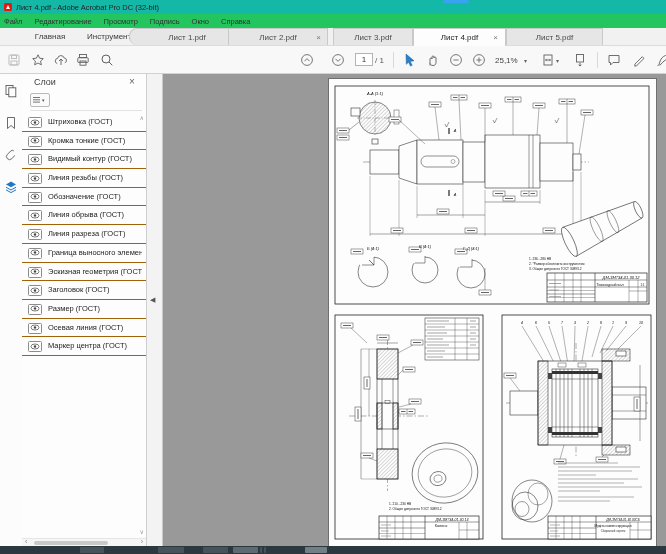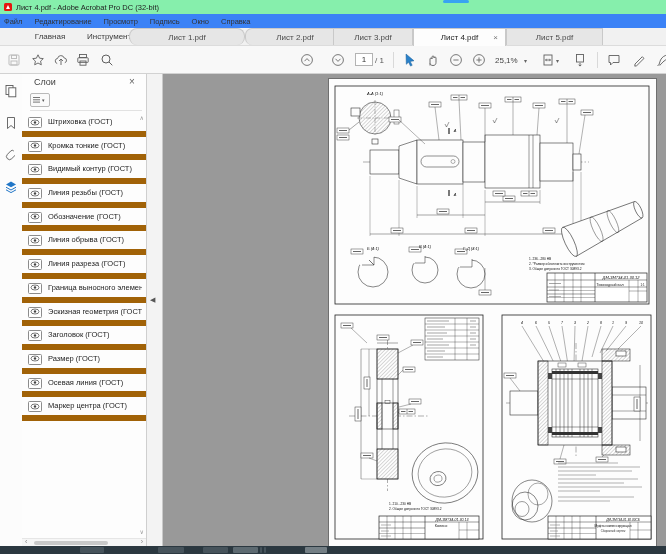--- a/index.html
+++ b/index.html
@@ -1,26 +1,26 @@
 <!DOCTYPE html>
 <html><head>
 <meta charset="utf-8">
 <style>
   html,body{margin:0;padding:0;}
   body{width:666px;height:554px;overflow:hidden;position:relative;background:#fff;
        font-family:"Liberation Sans",sans-serif;-webkit-font-smoothing:antialiased;}
   .abs{position:absolute;}
   
-  .titlebar{left:0;top:0;width:666px;height:14px;background:#86efac;}
+  .titlebar{left:0;top:0;width:666px;height:14px;background:#14b8a6;}
   .acro{left:4px;top:3px;width:8px;height:8px;background:#e5170e;border-radius:1.5px;}
   .acro i{position:absolute;left:2px;top:2px;width:0;height:0;border-left:2px solid transparent;border-right:2px solid transparent;border-bottom:4px solid #fff;}
   .wtitle{left:16px;top:2.5px;font-size:7.5px;color:#222;white-space:nowrap;}
   .accent{left:443px;top:0;width:26px;height:2.5px;background:#38a3f1;border-radius:2px;}
   
-  .menubar{left:0;top:14px;width:666px;height:14px;background:#3b82f6;display:flex;align-items:center;}
+  .menubar{left:0;top:14px;width:666px;height:14px;background:#22c55e;display:flex;align-items:center;}
   .mitem{font-size:7.5px;color:#333;padding:0 6px;white-space:nowrap;}
   .mitem:first-child{padding-left:4px;}
   
   .tabbar{left:0;top:28px;width:666px;height:18px;background:#f1f1f1;border-bottom:1px solid #dcdcdc;box-sizing:border-box;}
   .flattab{top:28px;height:18px;line-height:18px;text-align:center;font-size:8px;color:#3c3c3c;}
   .doctab{top:28px;height:17px;line-height:17px;text-align:center;font-size:8px;color:#4a4a4a;
           background:#e6e6e6;border:1px solid #c9c9c9;border-bottom:none;box-sizing:border-box;}
   .doctab.active{background:#fdfdfd;color:#222;height:18px;}
   .tclose{position:absolute;top:0;font-size:8px;color:#777;line-height:17px;}
   
@@ -36,21 +36,21 @@
   .main{left:0;top:74px;width:666px;height:344px;background:#999;border-radius:25px;}
   .leftrail{left:0;top:0;width:22px;height:472px;background:#fcfcfc;}
   .railbtn{position:absolute;left:4px;width:14px;height:14px;}
   .panel{left:22px;top:0;width:125px;height:472px;background:#fdfdfd;border-right:1px solid #cfcfcf;box-sizing:border-box;}
   .ptitle{left:12px;top:3px;font-size:9px;color:#3f3f3f;}
   .pclose{left:107px;top:2px;font-size:10px;color:#666;}
   .optbtn{left:8px;top:19px;width:18px;height:12px;border:1px solid #b9b9b9;border-radius:2px;background:#fafafa;}
   .optcaret{position:absolute;left:11px;top:3px;font-size:5px;color:#555;}
   .pdivider{left:8px;top:36px;width:112px;border-top:1px solid #e2e2e2;}
   .llist{left:0;top:39px;width:124px;}
-  .lrow{position:relative;height:17.7px;border-bottom:6px solid #a16207;}
+  .lrow{position:relative;height:17.7px;border-bottom:1px solid #a16207;}
   .eyebox{position:absolute;left:6px;top:4px;width:12px;height:9px;border:1px solid #8c8c8c;border-radius:1.5px;background:#fff;}
   .llabel{position:absolute;left:26px;top:0;right:4px;line-height:17.7px;font-size:7.5px;color:#1c1c1c;
           white-space:nowrap;overflow:hidden;}
   .scrollglyph{position:absolute;font-size:6px;color:#9a9a9a;}
   .hscroll{left:0;top:464px;width:124px;height:8px;background:#f6f6f6;border-top:1px solid #e6e6e6;box-sizing:border-box;}
   .hthumb{position:absolute;left:12px;top:1.5px;width:74px;height:4.5px;background:#c9c9c9;border-radius:2px;}
   .harrow{position:absolute;top:-1px;font-size:7px;color:#888;}
   .gutter{left:147px;top:0;width:16px;height:472px;background:#f3f3f3;border-right:1px solid #c9c9c9;box-sizing:border-box;}
   .collapse{left:3px;top:222px;font-size:7px;color:#555;position:absolute;}
   .canvas{left:163px;top:0;width:503px;height:472px;background:#999;overflow:hidden;}
@@ -79,21 +79,21 @@
   <span class="mitem">Просмотр</span>
   <span class="mitem">Подпись</span>
   <span class="mitem">Окно</span>
   <span class="mitem">Справка</span>
 </div>
 
 <div class="abs tabbar"></div>
 <div class="abs flattab" style="left:20px;width:60px;">Главная</div>
 <div class="abs flattab" style="left:84px;width:56px;">Инструменты</div>
 <div class="abs doctab" style="left:129px;width:116px;border-radius:8px;"><span>Лист 1.pdf</span></div>
-<div class="abs doctab" style="left:245px;width:100px;border-radius:7px;"><span>Лист 2.pdf</span><span class="tclose" style="right:6px;">×</span></div>
+<div class="abs doctab" style="left:228px;width:100px;"><span>Лист 2.pdf</span><span class="tclose" style="right:6px;">×</span></div>
 <div class="abs doctab" style="left:333px;width:80px;"><span>Лист 3.pdf</span></div>
 <div class="abs doctab active" style="left:413px;width:93px;"><span>Лист 4.pdf</span><span class="tclose" style="right:7px;">×</span></div>
 <div class="abs doctab" style="left:506px;width:97px;"><span>Лист 5.pdf</span></div>
 
 <div class="abs toolbar"></div>
 <span class="tbi" style="left:7px;">
   <svg width="14" height="14" viewBox="0 0 14 14">
       <g fill="none" stroke="#bdbdbd" stroke-width="1">
         <rect x="2" y="2" width="10" height="10" rx="1"></rect>
         <rect x="4.5" y="2.3" width="5" height="3.2"></rect>

